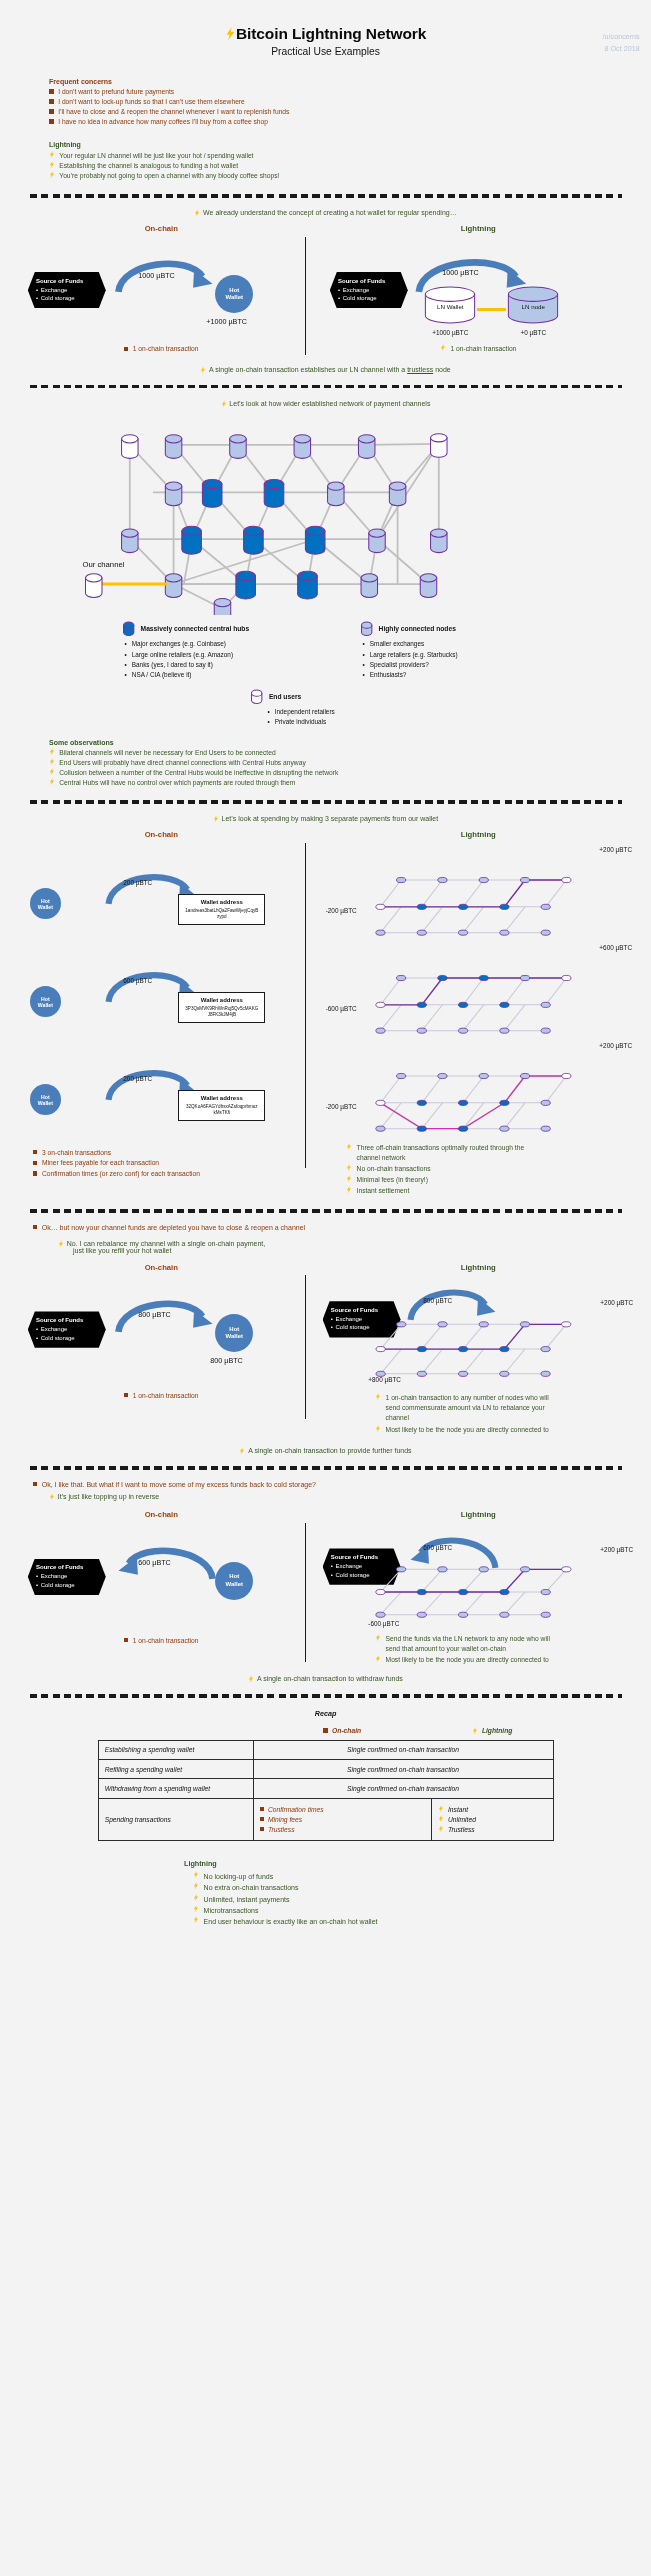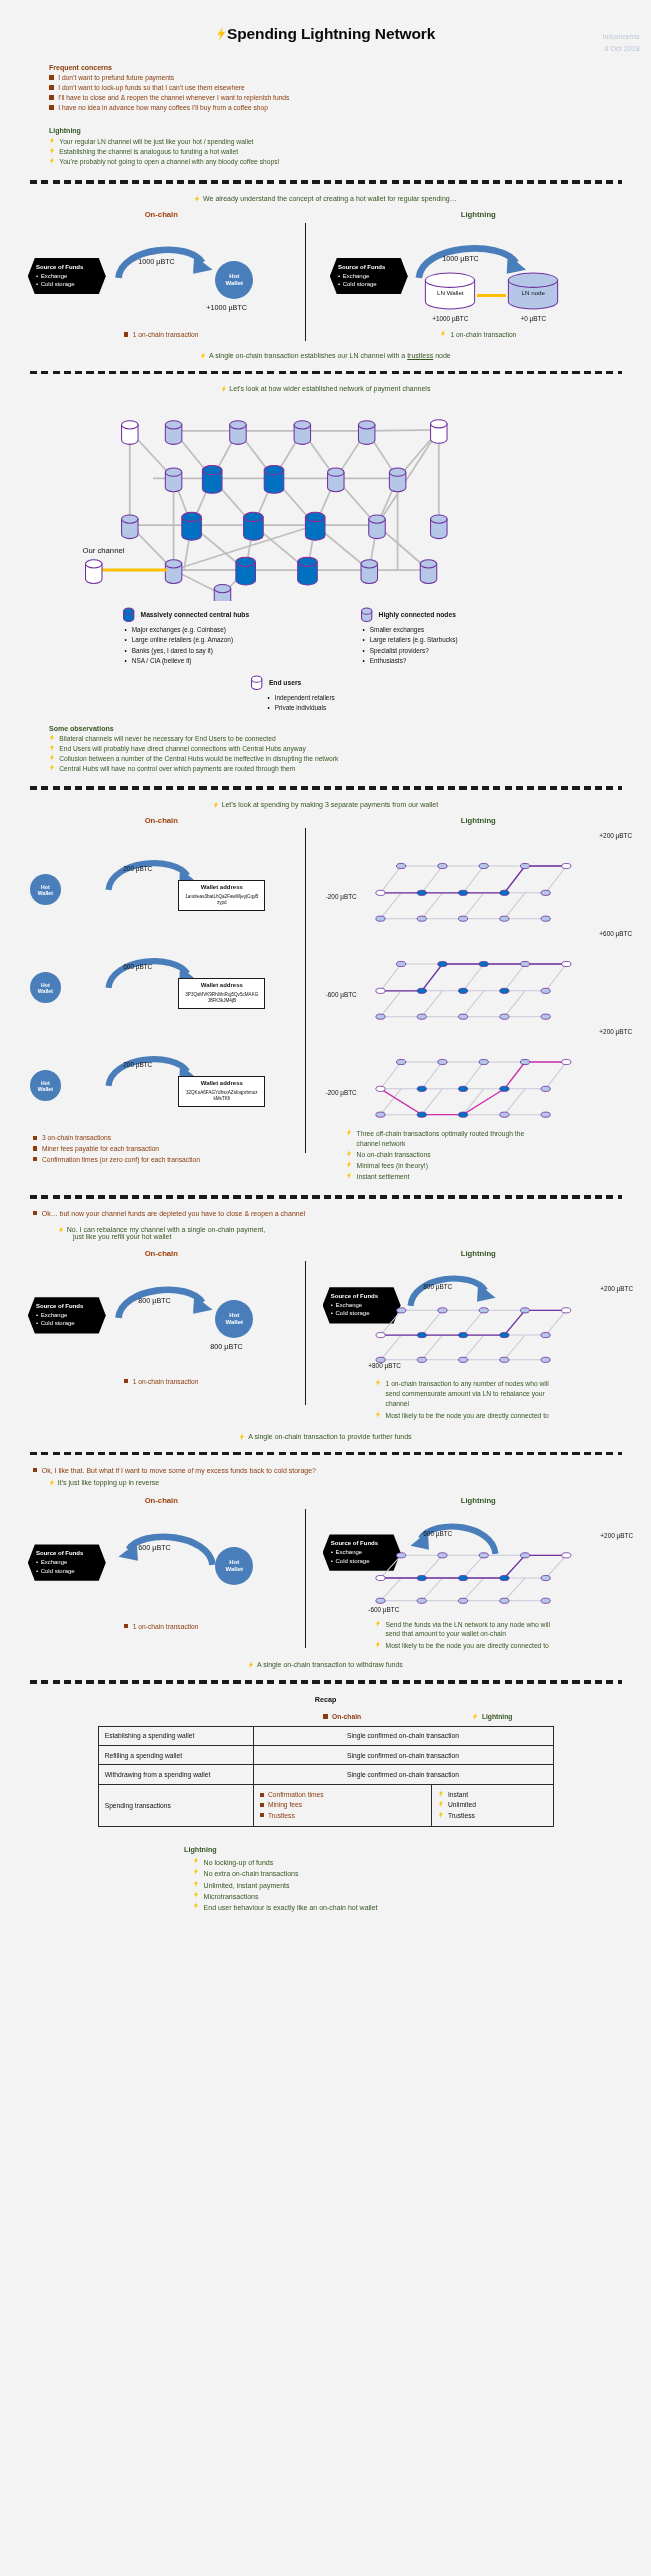--- a/index.html
+++ b/index.html
@@ -133,22 +133,23 @@
 
 <div class="page">
 
   <div class="header">
     <div class="title">
       <span class="bolt">
         <svg width="10.3" height="13.4" viewBox="0 0 20 26">
             <path d="M13 0 L3 15 L9 15 L6 26 L18 9 L11 9 Z" fill="#ffc000"></path>
           </svg>
       </span>
-      <span>Spending Lightning Network</span>
-    </div>
+      <span>Bitcoin Lightning Network</span>
+    </div>
+    <div class="subtitle">Practical Use Examples</div>
     <div class="byline">
       <div>/u/concerns</div>
       <div>8 Oct 2018</div>
     </div>
   </div>
 
   <div style="margin:20.6px 0 0 49px; width:464px;">
     <div class="hdr-orange">Frequent concerns</div>
     <div style="margin-top:2.6px;">
       <div class="li">
@@ -1108,21 +1109,21 @@
     <span class="bolt">
         <svg width="5.7" height="7.7" viewBox="0 0 20 26">
           <path d="M13 0 L3 15 L9 15 L6 26 L18 9 L11 9 Z" fill="#ffc000"></path>
         </svg>
       </span>
     <span>A single on-chain transaction to withdraw funds</span>
   </div>
 
   <div style="margin:11.3px auto 0; width:592px;" class="dashsep"></div>
 
-  <div style="margin-top:11.3px;">
+  <div style="margin-top:11.3px;font-style:italic;">
     <div class="recap-title" style="width:456px; margin:0 auto 3.1px;">Recap</div>
     <table class="recap">
       <thead>
         <tr>
           <th class="th-head"></th>
           <th class="th-head">
             <span class="hcell" style="color:#8c3b0c;">
               <span class="sq" style="margin-top:0;"></span>
               <span>On-chain</span>
             </span>

